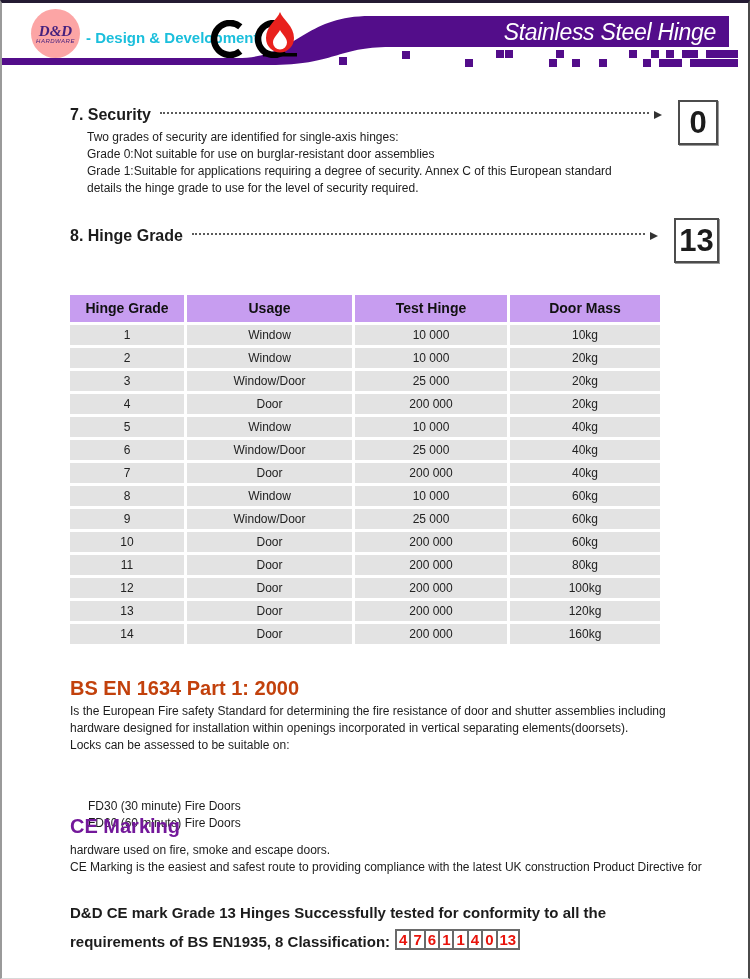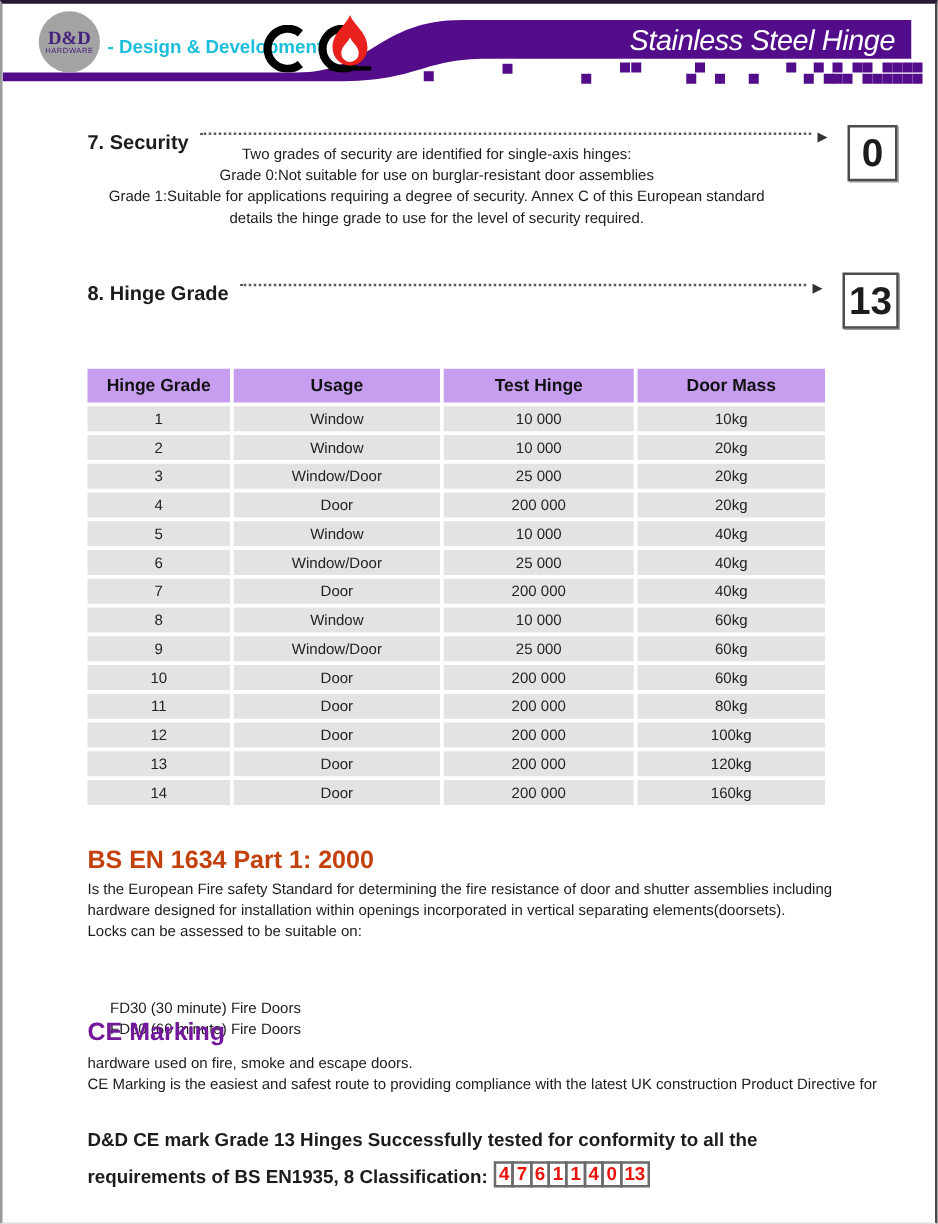--- a/index.html
+++ b/index.html
@@ -10,29 +10,29 @@
     border-left:2px solid #9a9a9a; border-bottom:1px solid #d8d8d8;
   }
   
   .header-svg { position:absolute; left:0; top:0; }
   .banner-text {
     position:absolute; left:372px; top:15px; width:355px; padding-right:13px;
     text-align:right; font-size:23px; letter-spacing:-0.3px; color:#ffffff; line-height:28px;font-style:italic;
   }
   .logo-circle {
     position:absolute; left:29px; top:6px; width:49px; height:49px; border-radius:50%;
-    background:#a3a3a3; display:flex; flex-direction:column; align-items:center; justify-content:center;
+    background:#fca5a5; display:flex; flex-direction:column; align-items:center; justify-content:center;font-style:italic;
   }
   .logo-dd { font-family:"Liberation Serif", serif; font-weight:bold; font-size:15px; color:#45217e; line-height:14px; }
   .logo-hw { font-size:6px; color:#45217e; letter-spacing:0.5px; line-height:6px; }
   .tagline { position:absolute; left:84px; top:26px; font-size:15px; font-weight:bold; color:#1bbfdc; }
   .ce-svg { position:absolute; left:208px; top:17px; }
   .flame-svg { position:absolute; left:258px; top:8px; }
   
-  .sec-row { position:absolute; display:flex; }
+  .sec-row { position:absolute; display:flex; align-items:center; }
   .sec-heading { font-size:16px; font-weight:bold; white-space:nowrap; }
   .leader { flex:1; border-bottom:2px dotted #5a5a5a; margin:0 5px 5px 9px; height:1px; }
   .arrow { width:0; height:0; border-left:8px solid #333; border-top:4px solid transparent; border-bottom:4px solid transparent; margin-bottom:1px; }
   .grade-box {
     position:absolute; background:#fff; border:2px solid #4c4c4c; box-shadow:1px 1px 0 #9a9a9a;
     display:flex; align-items:center; justify-content:center; font-size:31px; font-weight:bold;
   }
   .para { position:absolute; font-size:12px; line-height:17px; }
   .para div { white-space:nowrap; }
   
@@ -116,21 +116,21 @@
     <path d="M20,19 C17.5,24 13,26.5 13,31.5 a7,7 0 0 0 14,0 C27,26.5 22.5,24 20,19 Z" fill="#ffffff"></path>
     <rect x="3" y="42" width="34" height="3.5" fill="#000"></rect>
   </svg>
 
   <div class="sec-row" style="left:68px; top:103px; width:592px;">
     <span class="sec-heading">7. Security</span>
     <span class="leader"></span>
     <span class="arrow"></span>
   </div>
   <div class="grade-box" style="left:676px; top:97px; width:40px; height:45px;">0</div>
-  <div class="para" style="left:85px; top:112px;text-align:center;">
+  <div class="para" style="left:85px; top:126px;">
       <div>Two grades of security are identified for single-axis hinges:</div>
       <div>Grade 0:Not suitable for use on burglar-resistant door assemblies</div>
       <div>Grade 1:Suitable for applications requiring a degree of security. Annex C of this European standard</div>
       <div>details the hinge grade to use for the level of security required.</div>
     </div>
 
   <div class="sec-row" style="left:68px; top:224px; width:588px;">
     <span class="sec-heading">8. Hinge Grade</span>
     <span class="leader"></span>
     <span class="arrow"></span>

